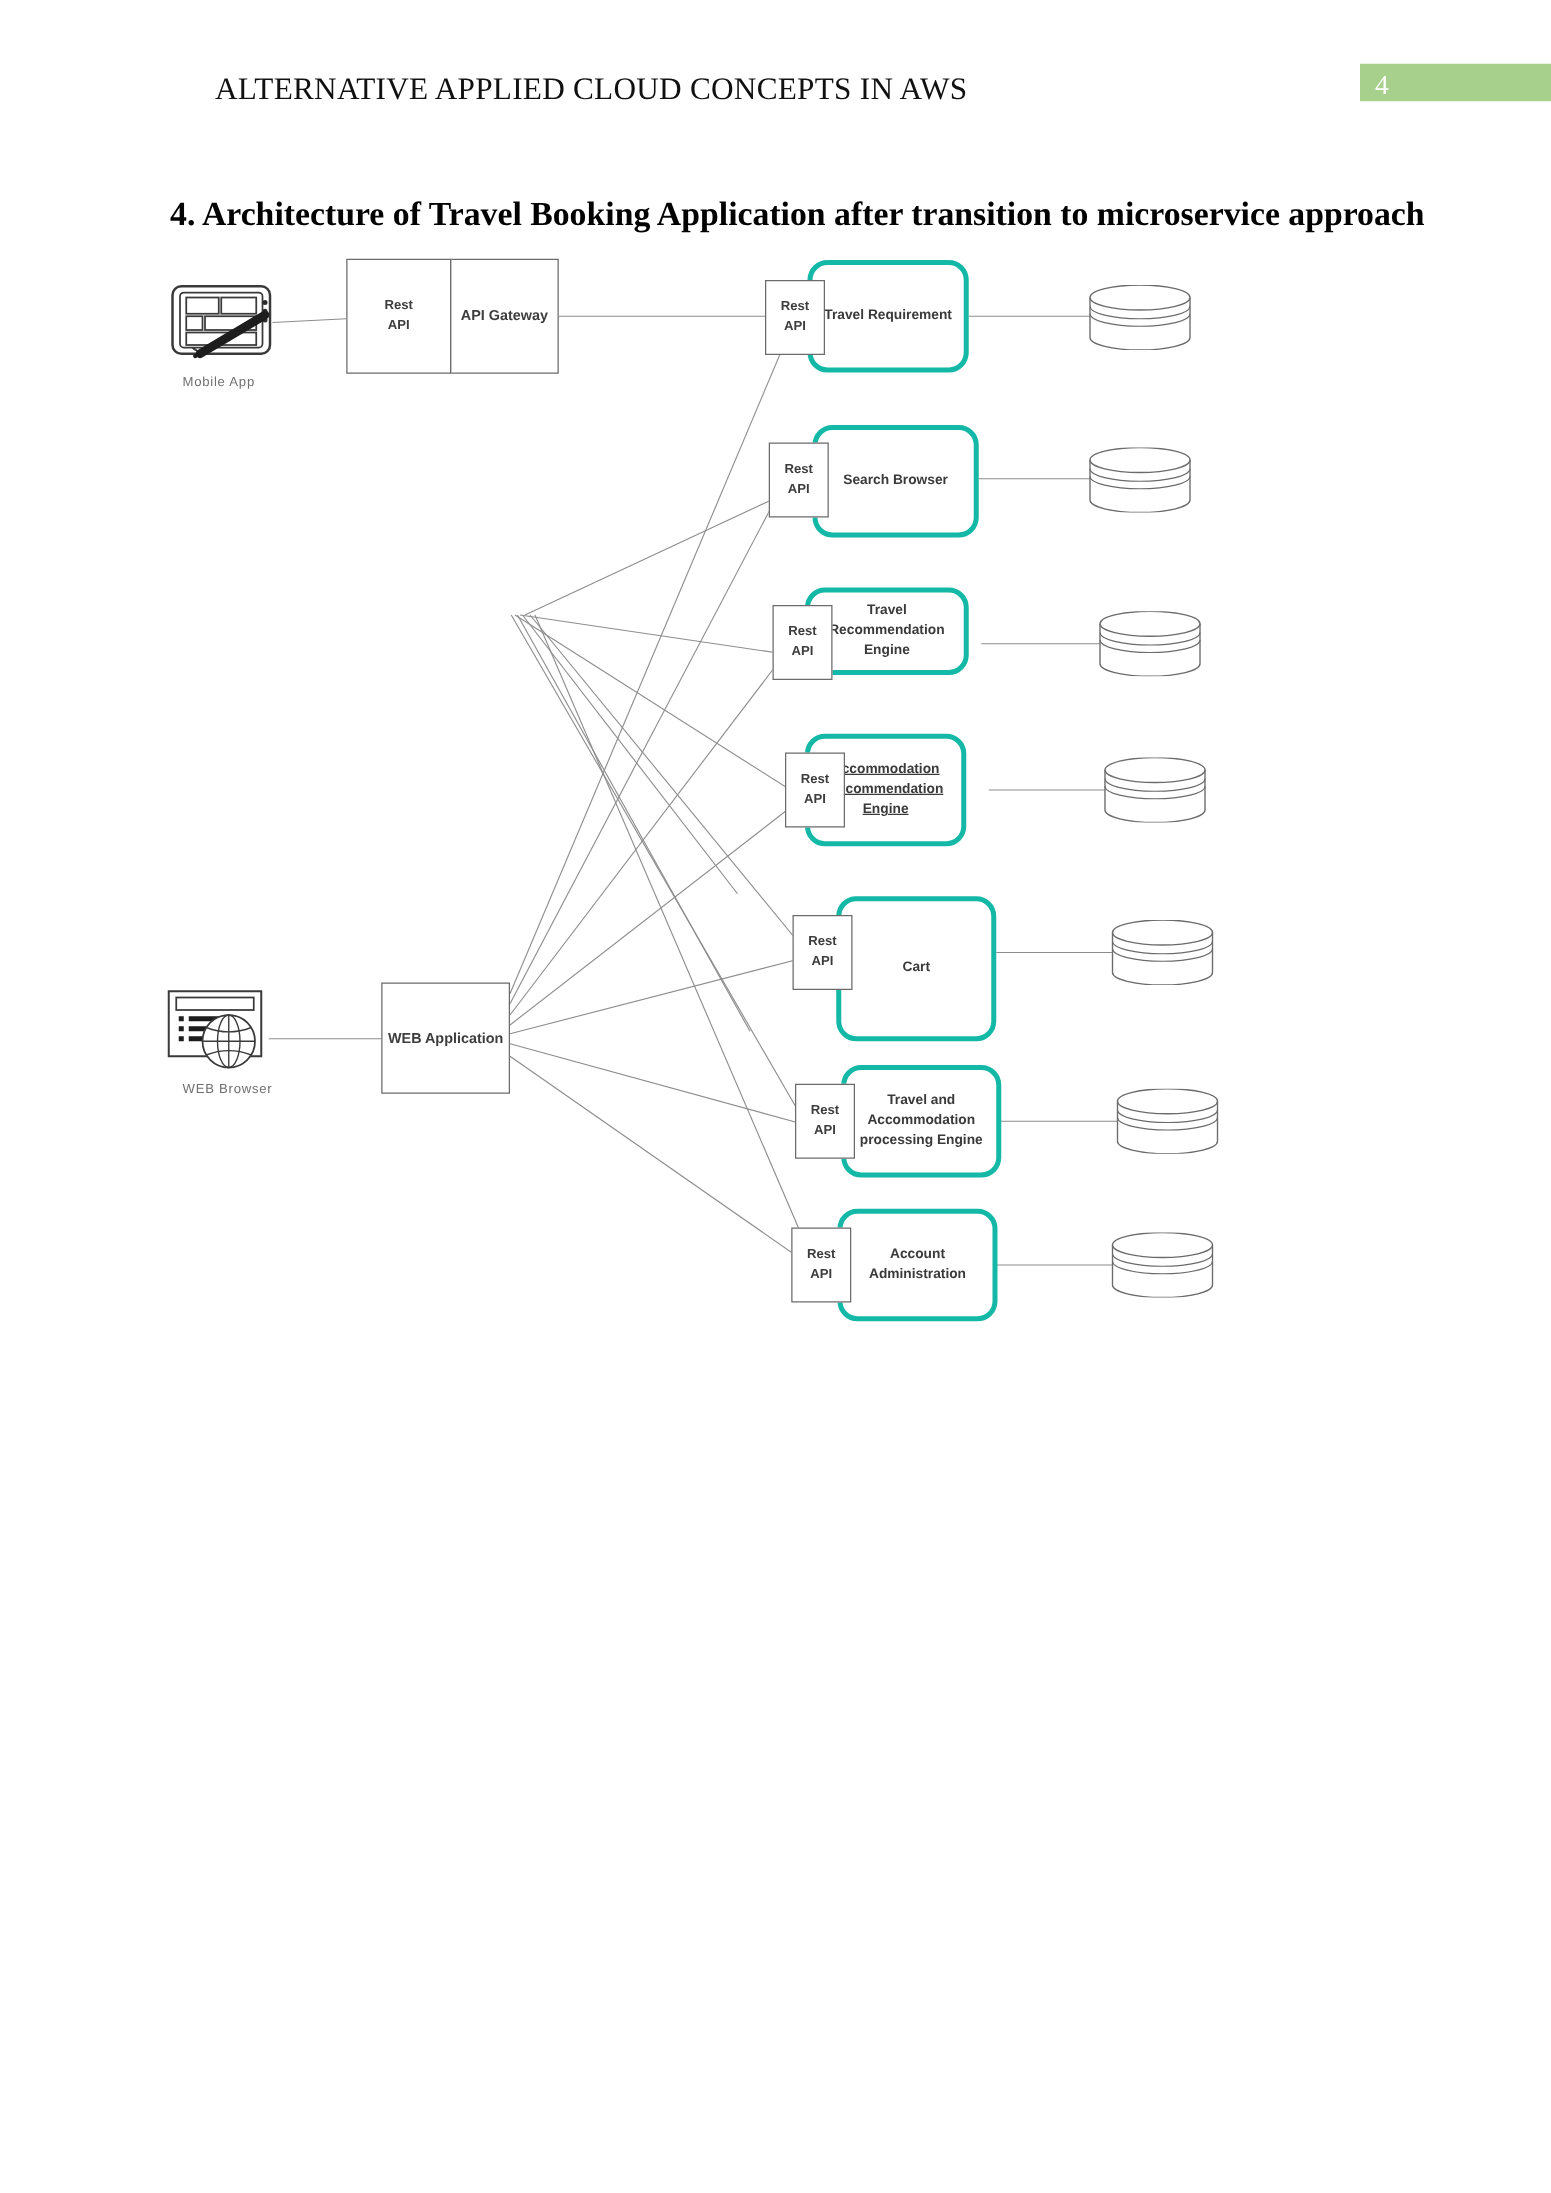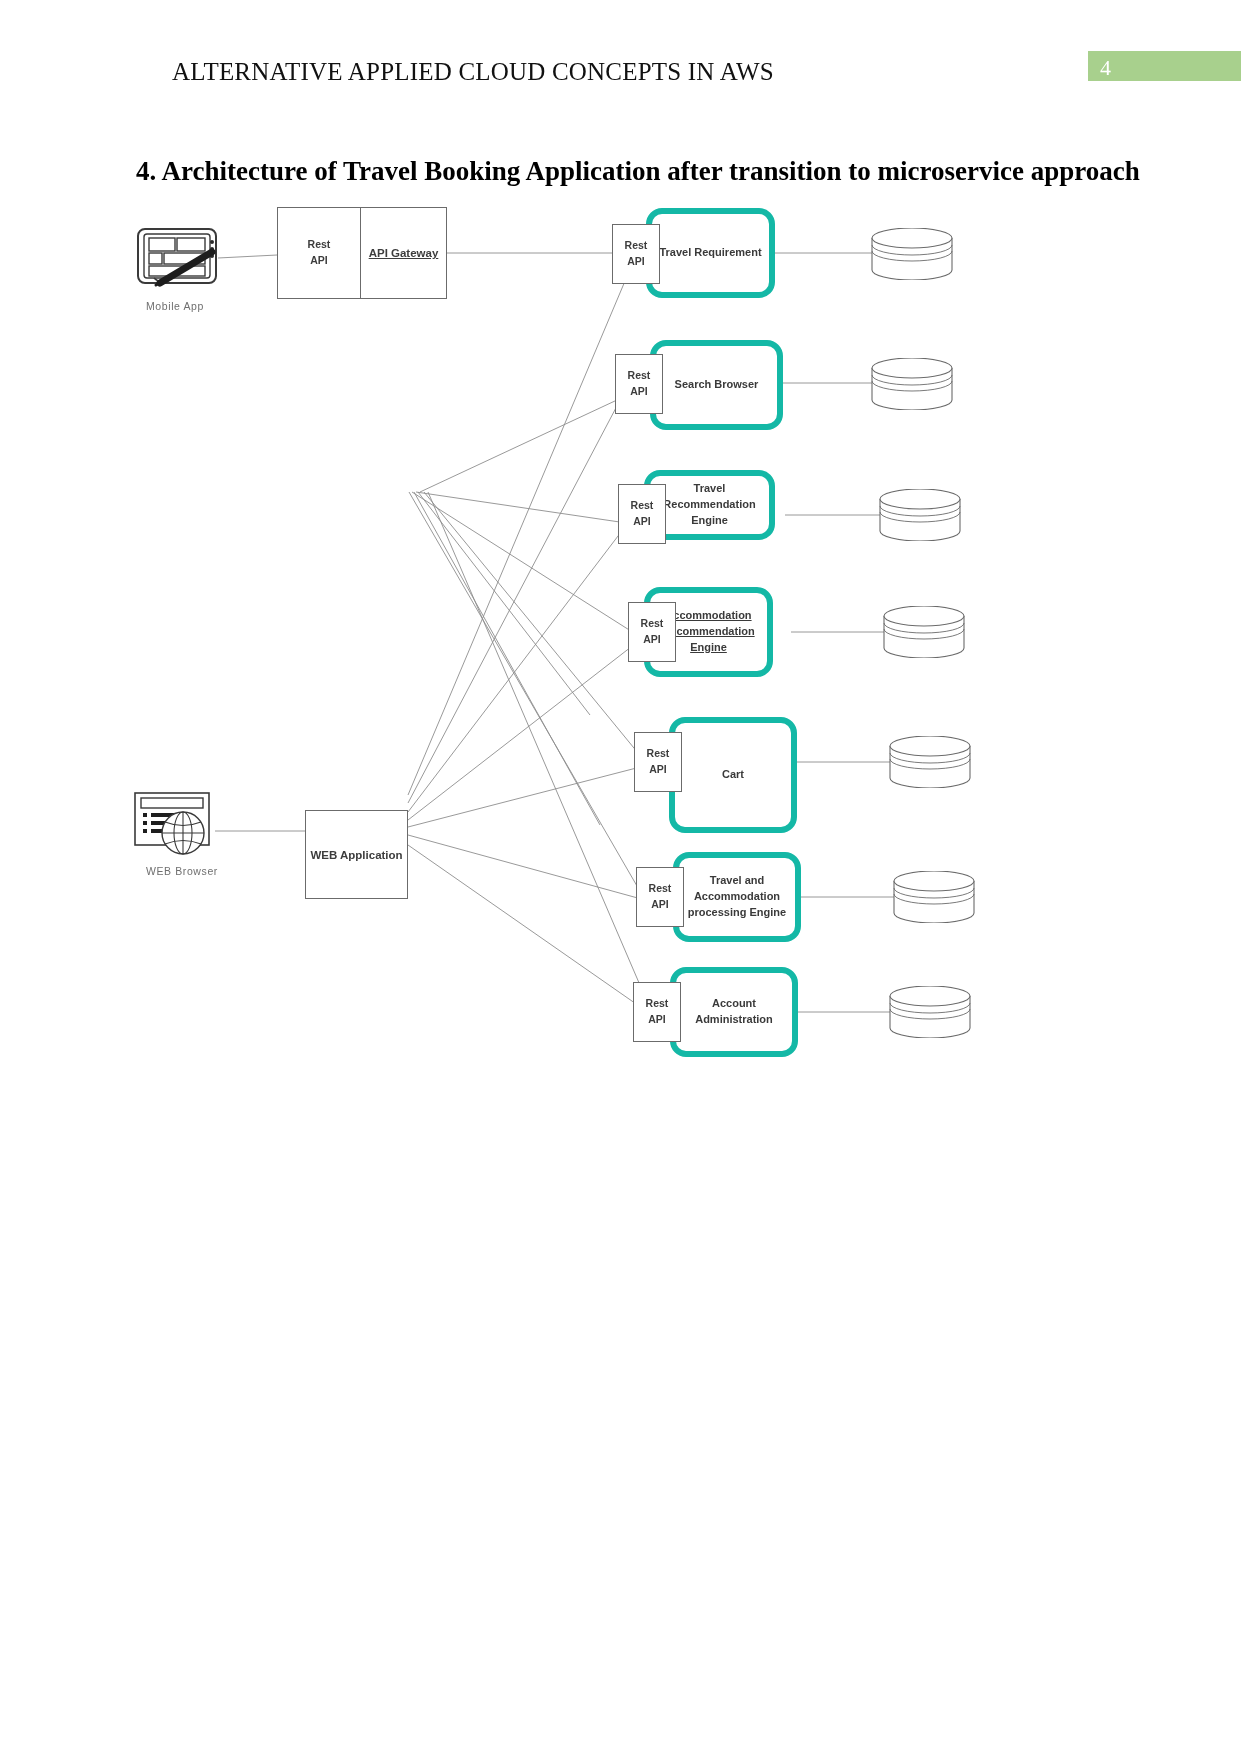--- a/index.html
+++ b/index.html
@@ -47,21 +47,21 @@
 
   
   .rect{
     border:1px solid #6b6b6b;background:#fff;
     display:flex;align-items:center;justify-content:center;
     text-align:center;
     font-family:"Liberation Sans", sans-serif;
     color:#3d3d3d;
   }
   .rounded{
-    border:6px solid #14b8a6;background:#fff;border-radius:16px;
+    border:4px solid #14b8a6;background:#fff;border-radius:16px;
     display:flex;align-items:center;justify-content:center;
     text-align:center;
     font-family:"Liberation Sans", sans-serif;
     font-size:11px;font-weight:bold;color:#3a3a3a;
     line-height:1.45;
     padding:0 6px;
   }
   .restapi{
     font-size:10.5px;font-weight:bold;line-height:1.5;
     z-index:5;
@@ -168,25 +168,25 @@
       <line x1="50" y1="21" x2="50" y2="63" stroke="#3a3a3a" stroke-width="1.1"></line>
       <path d="M32 31 q18 7 36 0" fill="none" stroke="#3a3a3a" stroke-width="1.1"></path>
       <path d="M32 53 q18 -7 36 0" fill="none" stroke="#3a3a3a" stroke-width="1.1"></path>
     </svg>
     <div class="caption" style="left:146px;top:670px;">WEB Browser</div>
 
     <div class="node rect restapi" style="left:277px;top:12px;width:84px;height:92px;flex-direction:column;">
       <span>Rest</span>
       <span>API</span>
     </div>
-    <div class="node rect gateway-label" style="left:360px;top:12px;width:87px;height:92px;text-decoration:underline;">
+    <div class="node rect gateway-label" style="left:360px;top:12px;width:87px;height:92px;">
       <span>API Gateway</span>
     </div>
 
-    <div class="node rect gateway-label" style="left:305px;top:591px;width:103px;height:89px;margin-top:24px;">
+    <div class="node rect gateway-label" style="left:305px;top:591px;width:103px;height:89px;">
       <span>WEB Application</span>
     </div>
 
     <div class="node rounded" style="left:646px;top:13px;width:129px;height:90px;">
       <span>Travel Requirement</span>
     </div>
     <div class="node rect restapi" style="left:612px;top:29px;width:48px;height:60px;flex-direction:column;">
       <span>Rest</span>
       <span>API</span>
     </div>

